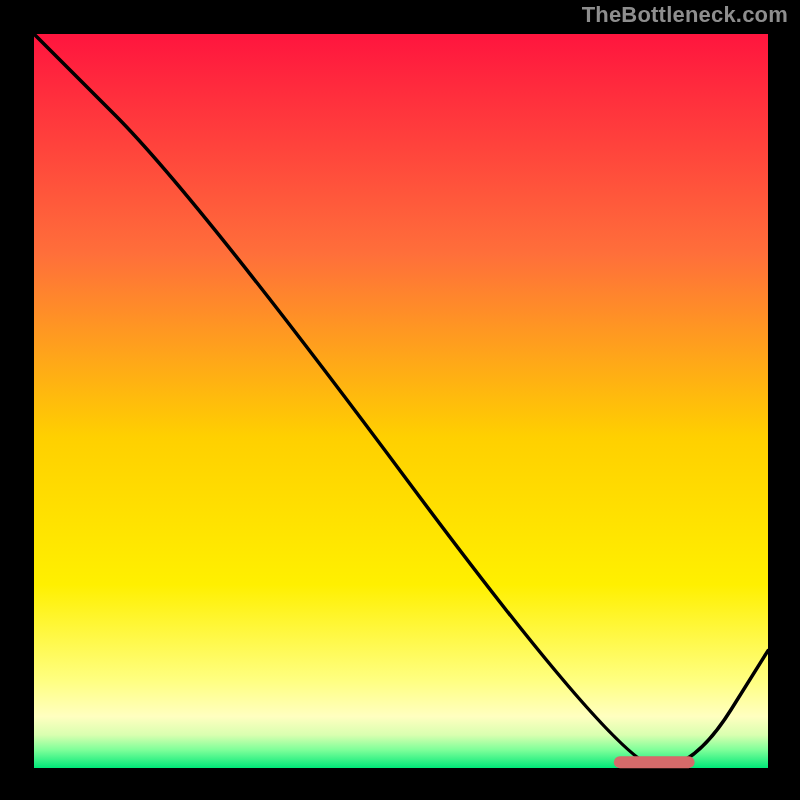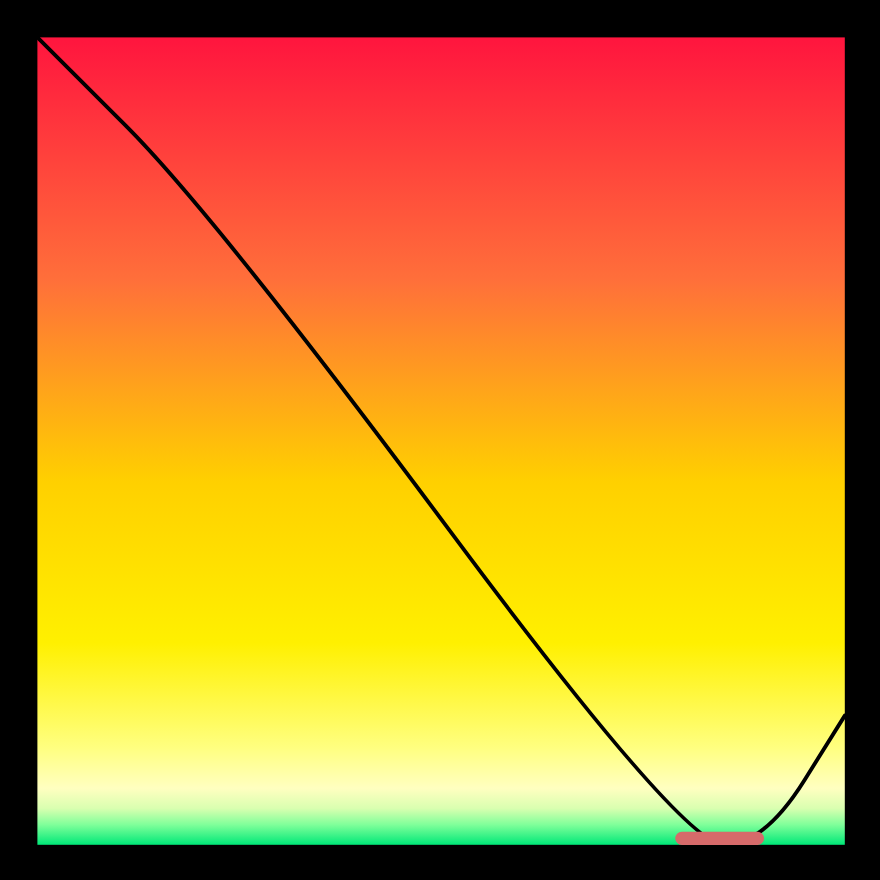--- a/index.html
+++ b/index.html
@@ -47,13 +47,14 @@
           <stop offset="97.5%" stop-color="#80ff9a"></stop>
           <stop offset="100%" stop-color="#00e878"></stop>
         </linearGradient>
     </defs>
 
     <rect id="plot-rect" fill="url(#bg-grad)" x="34" y="34" width="734" height="734"></rect>
     <path id="curve" fill="none" stroke="#000000" stroke-width="3.5" stroke-linejoin="round" stroke-linecap="round" d="M 34 34 Q 34 34 114.74 114.74 Q 195.48 195.48 408.34000000000003 481.74 Q 621.2 768 657.9000000000001 768 Q 694.6 768 731.3 709.28 T 768 650.56"></path>
     <rect id="marker" rx="6" ry="6" fill="#d66a6a" x="613.86" y="756.128" width="80.74000000000001" height="12"></rect>
   </svg>
 
+  <div class="watermark">TheBottleneck.com</div>
 </div>
 
 </body></html>

